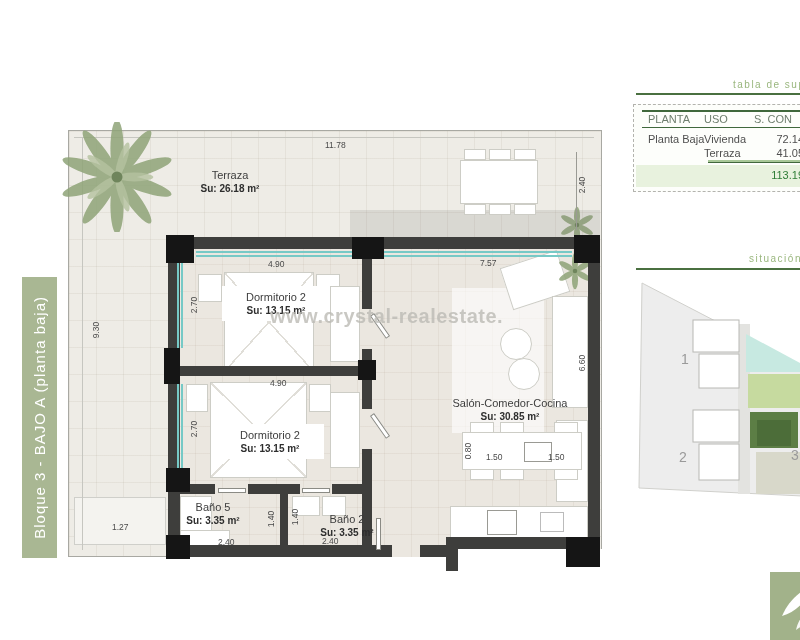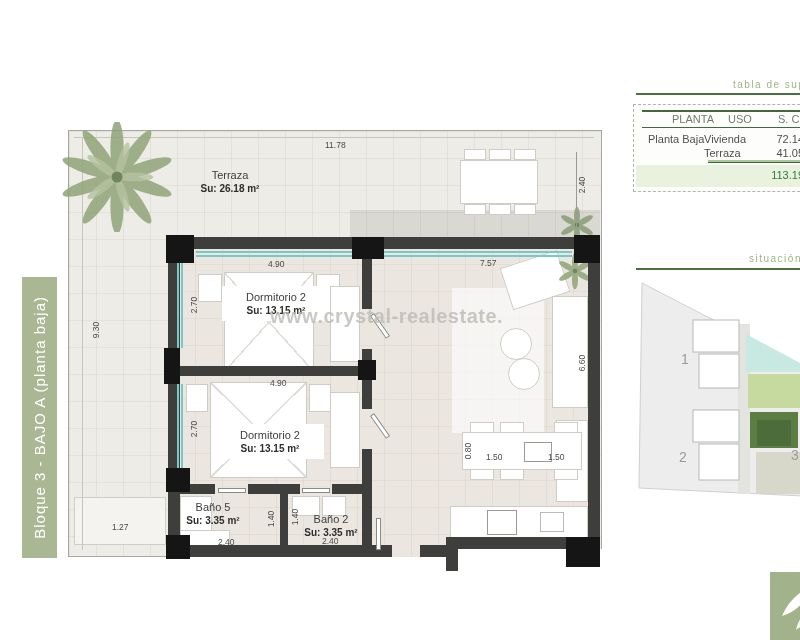--- a/index.html
+++ b/index.html
@@ -54,21 +54,21 @@
   .banner span{writing-mode:vertical-rl;transform:rotate(180deg);color:#fff;
     font-size:15px;letter-spacing:1px;white-space:nowrap;}
   .logo-box{left:770px;top:572px;width:40px;height:80px;background:#a2b28a;z-index:50;}
 
   
   .panel-title{position:absolute;font-size:10px;letter-spacing:1.5px;color:#9ab77e;
     white-space:nowrap;z-index:45;}
   .green-rule{position:absolute;height:2px;background:#4a7040;z-index:45;}
   .area-table{left:633px;top:104px;width:190px;height:86px;background:#fdfefb;
     border:1px dashed #b3b3ae;z-index:44;font-size:11px;color:#4f4f4f;}
-  .area-table .hdr{color:#6e7e6e;margin-left:24px;}
+  .area-table .hdr{color:#6e7e6e;}
   .area-table .num{position:absolute;width:60px;text-align:right;}
   .area-table .total{color:#2e7d36;}
   .total-strip{position:absolute;left:2px;top:60px;width:182px;height:22px;background:#e8f2de;}
   .sep-line{position:absolute;background:#40683c;}
   .sep-lt{position:absolute;background:#a8c898;}
 </style>
 </head>
 <body>
 
 <div class="canvas">
@@ -224,26 +224,28 @@
   </div>
   <div class="room-label boxed" style="left:222px;top:286px;width:92px">
     <div>Dormitorio 2</div>
     <div class="area">Su: 13.15 m²</div>
   </div>
   <div class="room-label boxed" style="left:216px;top:424px;width:92px">
     <div>Dormitorio 2</div>
     <div class="area">Su: 13.15 m²</div>
   </div>
   <div class="room-label" style="left:425px;top:396px;width:170px">
+    <div>Salón-Comedor-Cocina</div>
+    <div class="area">Su: 30.85 m²</div>
   </div>
   <div class="room-label" style="left:178px;top:500px;width:70px">
     <div>Baño 5</div>
     <div class="area">Su: 3.35 m²</div>
   </div>
-  <div class="room-label" style="left:296px;top:512px;width:70px">
+  <div class="room-label" style="left:312px;top:512px;width:70px">
     <div>Baño 2</div>
     <div class="area">Su: 3.35 m²</div>
   </div>
 
   <div class="abs dimline" style="left:576px;top:152px;width:1px;height:78px"></div>
   <div class="dim" style="left:325px;top:140px">11.78</div>
   <div class="dim v" style="left:574px;top:180px">2.40</div>
   <div class="dim v" style="left:88px;top:325px">9.30</div>
   <div class="dim" style="left:112px;top:522px">1.27</div>
   <div class="dim" style="left:268px;top:259px">4.90</div>

